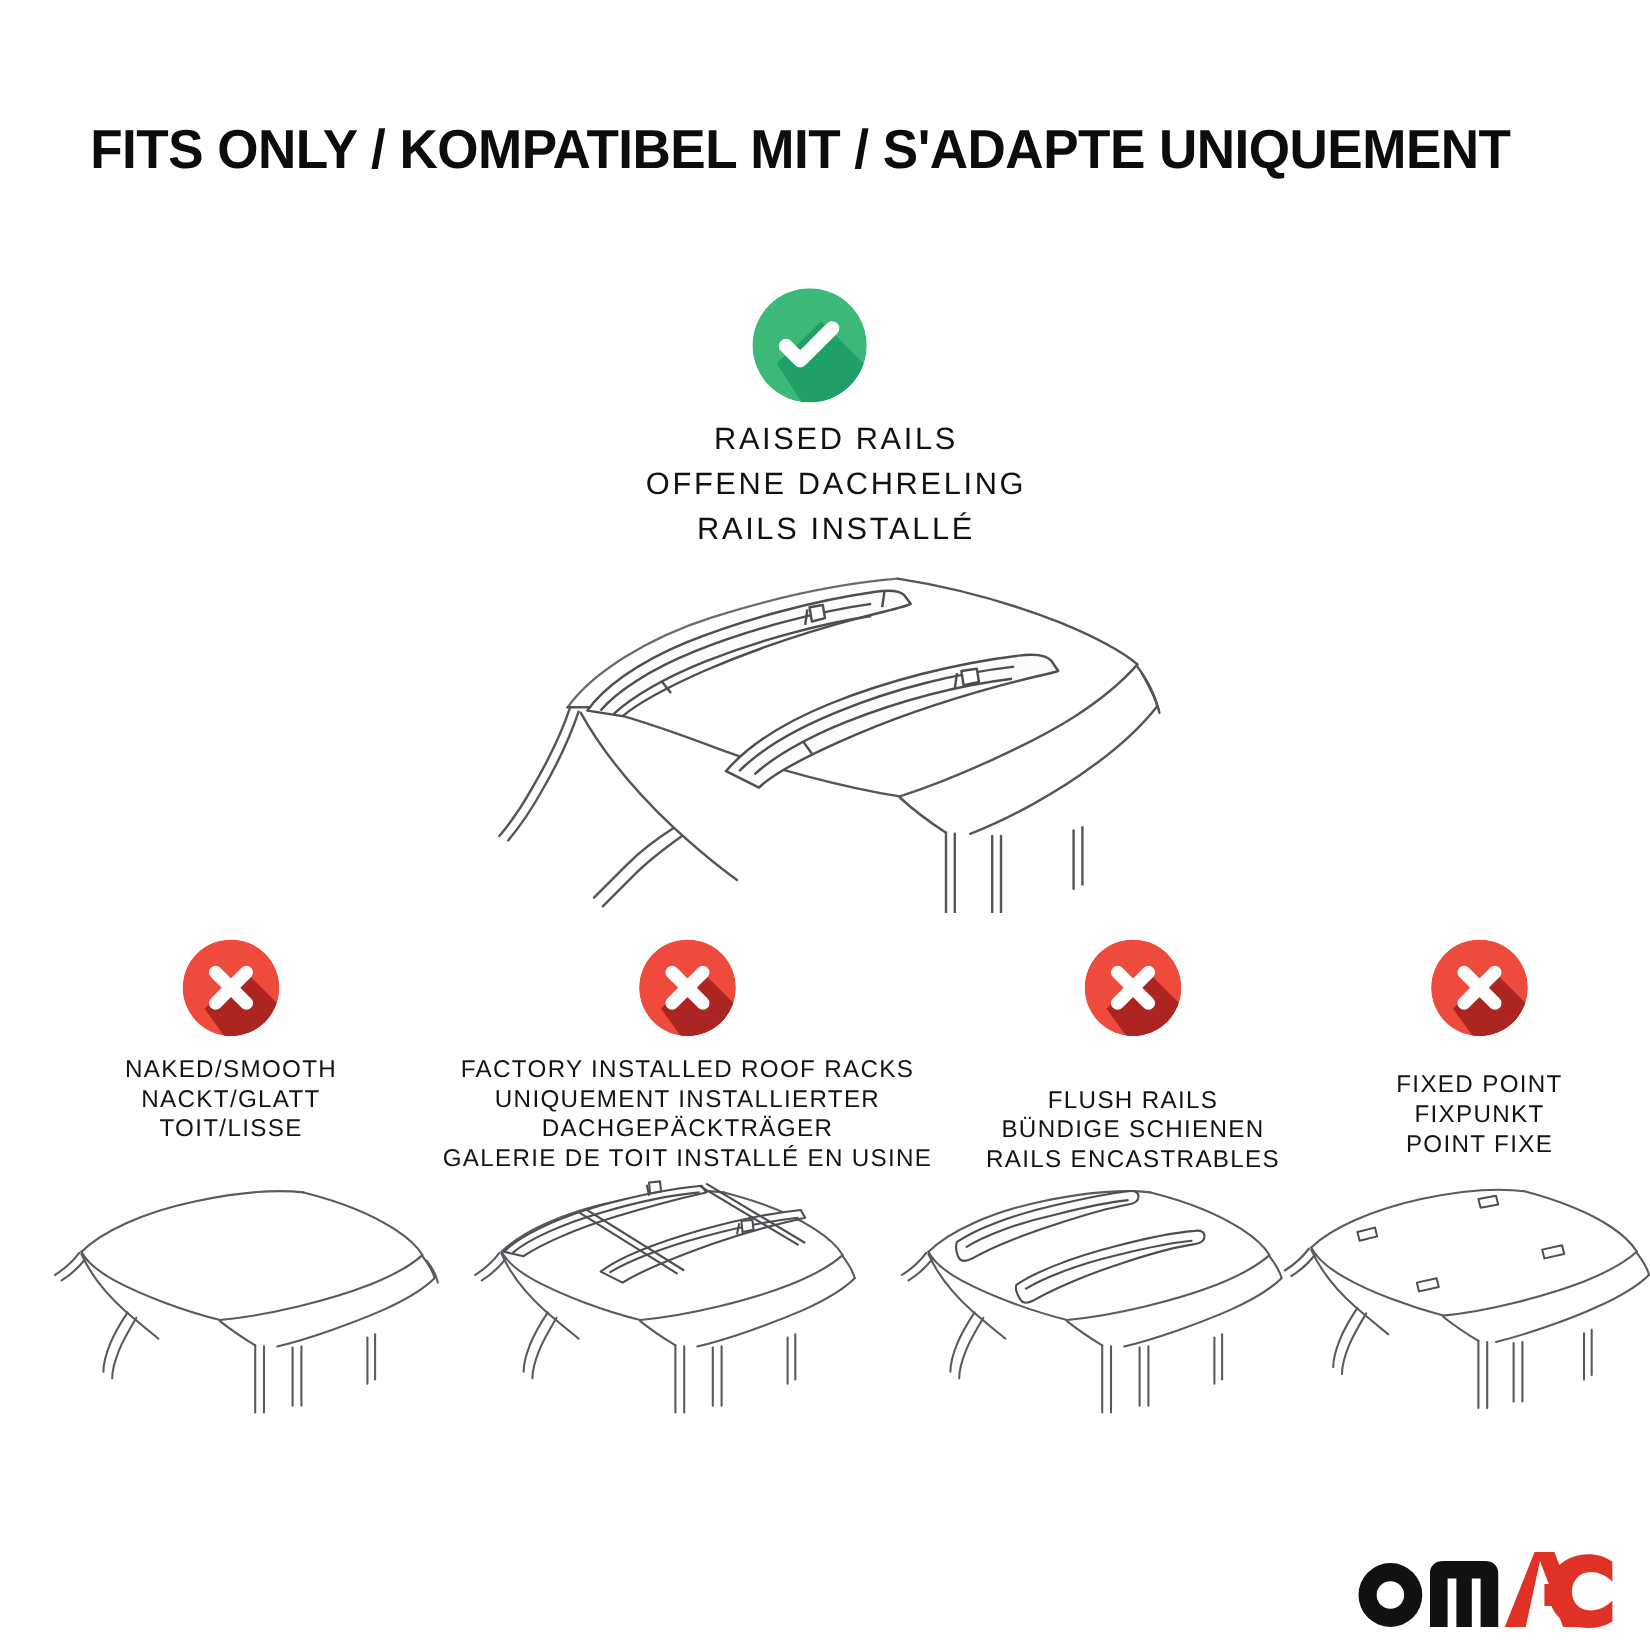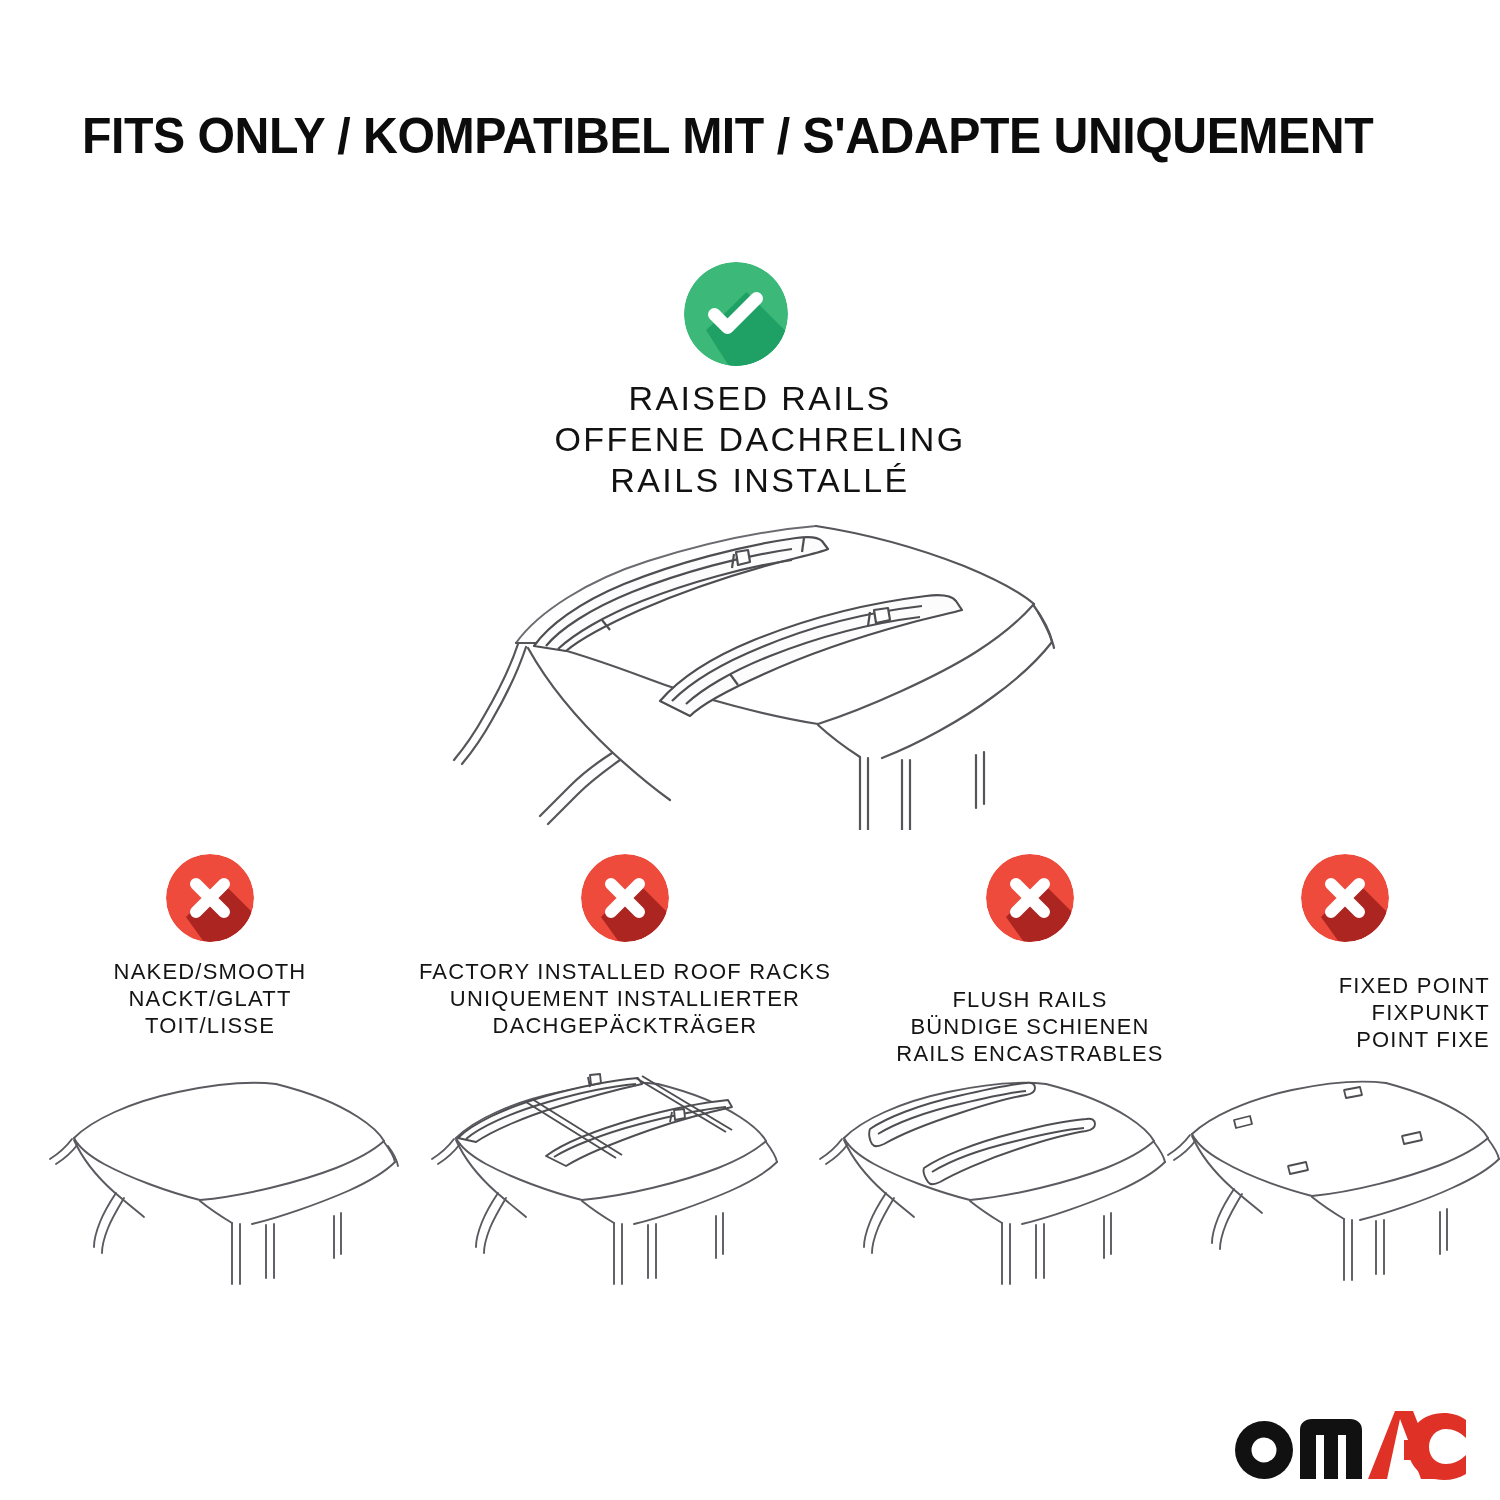--- a/index.html
+++ b/index.html
@@ -62,21 +62,21 @@
     top: 262px;
     width: 104px;
     height: 104px;
   }
   .ok-caption {
     position: absolute;
     left: 450px;
     top: 378px;
     width: 620px;
     text-align: center;
-    font-size: 34px;
+    font-size: 28px;
     line-height: 41px;
     font-weight: 300;
     letter-spacing: 2.4px;
     color: #121212;
   }
 
   
   #main-illustration {
     position: absolute;
     left: 398px;
@@ -243,20 +243,21 @@
       </svg>
     </div>
     <svg viewBox="0 0 88 88" preserveAspectRatio="none">
       <path d="M30,30 L58,58 M58,30 L30,58" stroke="#ffffff" stroke-width="12" stroke-linecap="round" fill="none"></path>
     </svg>
   </div>
   <div class="bad-caption">
     <div>FACTORY INSTALLED ROOF RACKS</div>
     <div>UNIQUEMENT INSTALLIERTER</div>
     <div>DACHGEPÄCKTRÄGER</div>
+    <div>GALERIE DE TOIT INSTALLÉ EN USINE</div>
   </div>
 </div>
 
 <div class="bad-item" id="bad-item-2">
   <div class="status-icon bad-icon">
     <div class="disc" style="background:#ee4b3c;"></div>
     <div class="shadow">
       <svg viewBox="0 0 88 88" preserveAspectRatio="none">
         <path d="M57,29 L88,60 L88,88 L38,88 L20,63 L33,50 Z" fill="#a8231f" opacity="0.95"></path>
       </svg>
@@ -277,21 +278,21 @@
     <div class="disc" style="background:#ee4b3c;"></div>
     <div class="shadow">
       <svg viewBox="0 0 88 88" preserveAspectRatio="none">
         <path d="M57,29 L88,60 L88,88 L38,88 L20,63 L33,50 Z" fill="#a8231f" opacity="0.95"></path>
       </svg>
     </div>
     <svg viewBox="0 0 88 88" preserveAspectRatio="none">
       <path d="M30,30 L58,58 M58,30 L30,58" stroke="#ffffff" stroke-width="12" stroke-linecap="round" fill="none"></path>
     </svg>
   </div>
-  <div class="bad-caption" style="top:126px;text-align:right;">
+  <div class="bad-caption" style="top:126px;">
     <div>FIXED POINT</div>
     <div>FIXPUNKT</div>
     <div>POINT FIXE</div>
   </div>
 </div>
 
 <svg class="roof-fig" id="roof-fig-0" viewBox="0 0 362 232">
   <g fill="none" stroke="#5a5a60" stroke-width="1.9" stroke-linejoin="round" stroke-linecap="round">
     <path d="M36,76 C54,58 92,40 140,30 C178,22 212,19 238,22"></path>
     <path d="M238,22 C270,30 300,42 320,55 C334,64 342,72 346,79"></path>

